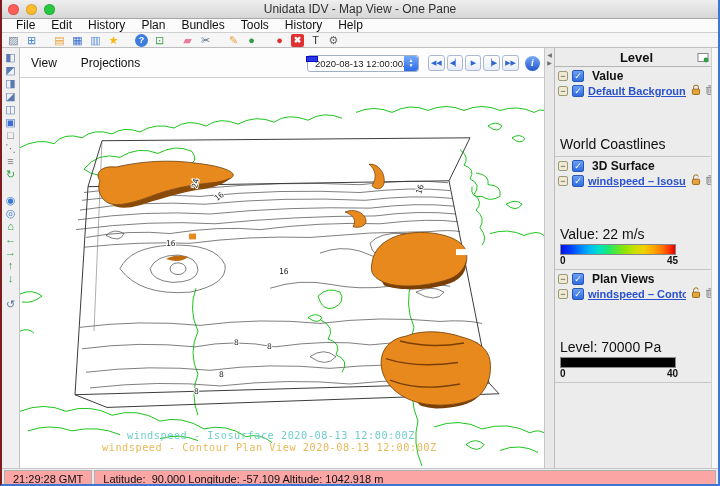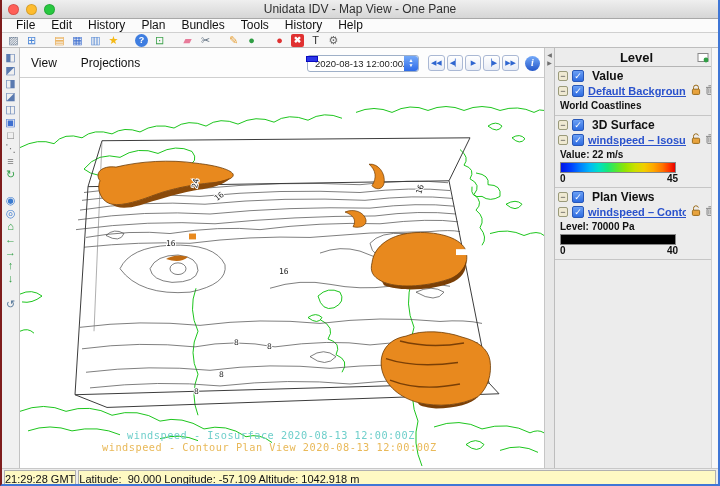--- a/index.html
+++ b/index.html
@@ -57,33 +57,33 @@
   #legend{width:164px;background:#ececec;border-left:1px solid #bdbdbd;position:relative;font-size:11px;}
   #legend-scroll{position:absolute;top:0;right:0;bottom:0;width:7px;background:#f8f8f8;border-left:1px solid #d0d0d0;}
   #legend-header{height:19px;border-bottom:1px solid #b5b5b5;display:flex;align-items:center;justify-content:center;position:relative;}
   #legend-title{font-size:13px;font-weight:bold;color:#111;}
   #legend-float{position:absolute;right:9px;top:4px;}
   .lg-section{border-bottom:1px solid #c6c6c6;padding:1px 3px 3px 3px;}
   .lg-sec-head{display:flex;align-items:center;gap:4px;height:15px;}
   .lg-sec-label{font-weight:bold;font-size:12px;color:#111;padding-left:4px;}
   .lg-row{display:flex;align-items:center;gap:4px;height:16px;}
   .lg-link{color:#2a52cc;text-decoration:underline;font-size:11px;font-weight:bold;white-space:nowrap;overflow:hidden;flex:1;}
-  .lg-sub{font-size:10px;font-weight:bold;color:#111;padding:1px 0 1px 2px;}
+  .lg-sub{font-size:14px;font-weight:normal;color:#111;padding:1px 0 1px 2px;margin-top:36px;}
   .collapse-box{width:10px;height:10px;background:#efe9d2;border:1px solid #9a9a7a;border-radius:2px;
     font-size:9px;line-height:8px;text-align:center;color:#444;flex:none;}
   .checkbox{width:12px;height:12px;background:linear-gradient(#6ba0f5,#2f6ce0);border:1px solid #2858b8;border-radius:2px;
     color:#fff;font-size:9px;line-height:11px;text-align:center;flex:none;}
   .lg-icons{display:flex;gap:2px;align-items:center;flex:none;}
   .colorbar{width:116px;height:11px;margin:1px 0 0 2px;border:1px solid #888;
     background:linear-gradient(90deg,#0014e8 0%,#0040ff 9%,#0080ff 17%,#00b8f8 25%,#00e0c8 33%,#18e878 41%,#58e830 49%,#98e400 57%,#cce000 65%,#f2ce00 73%,#ffa800 81%,#ff7400 89%,#ff3400 95%,#e60000 100%);}
   .colorbar.black{background:#000;}
   .bar-labels{width:120px;display:flex;justify-content:space-between;font-size:10px;font-weight:bold;color:#111;padding-left:2px;}
   
   #statusbar{height:20px;background:#ececec;border-top:1px solid #c8c8c8;display:flex;align-items:stretch;padding:1px 2px;gap:2px;}
-  .status-cell{border:1px solid #b0b0b0;background:#fef9c3;font-size:11px;color:#111;display:flex;align-items:center;padding:0 0;white-space:pre;}
+  .status-cell{border:1px solid #b0b0b0;background:#fca5a5;font-size:11px;color:#111;display:flex;align-items:center;padding:0 8px;white-space:pre;}
   #status-pos{flex:1;}
 </style>
 </head>
 <body>
 
 <div id="window">
 
   <div id="titlebar">
     <span class="tl red"></span>
     <span class="tl yellow"></span>

